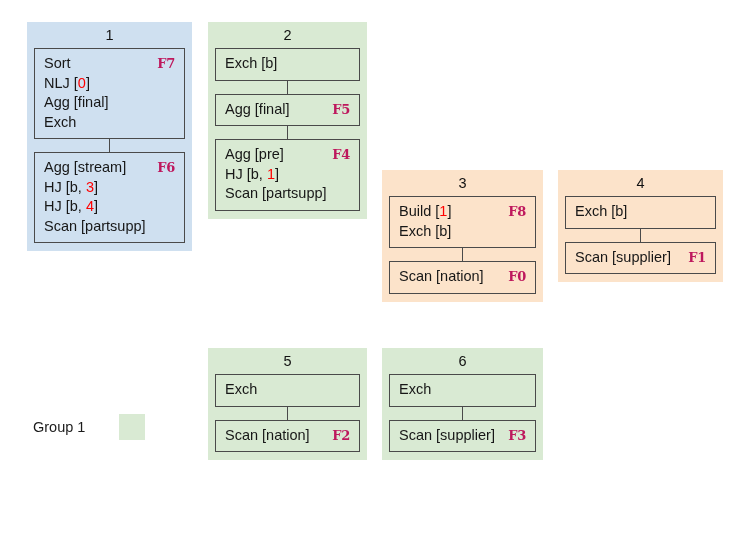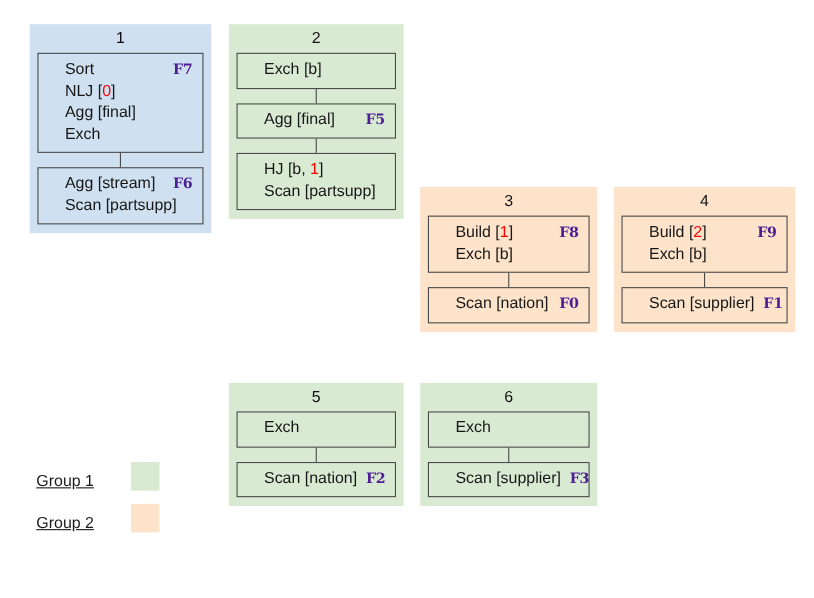--- a/index.html
+++ b/index.html
@@ -29,21 +29,21 @@
     color: #111111;
     margin-bottom: 3px;
     letter-spacing: 0px;
   }
 
   
   .node {
     box-sizing: border-box;
     border: 1.3px solid #4a4a4a;
     background: transparent;
-    padding: 5px 9px 6px 24px;
+    padding: 5px 9px 6px 9px;
   }
   .line {
     display: flex;
     align-items: baseline;
     white-space: nowrap;
     font-size: 14.5px;
     line-height: 19.5px;
     color: #171717;
   }
   .line .op {
@@ -52,21 +52,21 @@
   .line .spacer {
     flex: 1 1 auto;
     min-width: 8px;
   }
   .line .frag {
     flex: 0 0 auto;
     font-family: "DejaVu Serif", "Liberation Serif", serif;
     font-weight: bold;
     font-size: 13px;
     letter-spacing: -0.3px;
-    color: #4c1d95;
+    color: #be185d;
   }
   .red {
     color: #ff0000;
   }
 
   
   .connector {
     position: relative;
     height: 13px;
   }
@@ -83,23 +83,22 @@
 
   
   #legend {
     position: absolute;
     left: 33px;
     top: 408px;
     width: 160px;
   }
   .legend-row {
     display: flex;
-    align-items: flex-end;
+    align-items: center;
     height: 38px;
-    text-decoration: underline;
   }
   .legend-label {
     font-size: 14.5px;
     color: #1b1b1b;
     width: 86px;
   }
   .legend-swatch {
     width: 26px;
     height: 26px;
   }
@@ -133,20 +132,30 @@
         </div>
       </div>
       <div class="connector"></div>
       <div class="node">
         <div class="line">
           <span class="op"><span>Agg [stream]</span></span>
           <span class="spacer"></span>
           <span class="frag">F6</span>
         </div>
         <div class="line">
+          <span class="op"><span>HJ [b, </span><span class="red">3</span><span>]</span></span>
+          <span class="spacer"></span>
+          <span class="frag"></span>
+        </div>
+        <div class="line">
+          <span class="op"><span>HJ [b, </span><span class="red">4</span><span>]</span></span>
+          <span class="spacer"></span>
+          <span class="frag"></span>
+        </div>
+        <div class="line">
           <span class="op"><span>Scan [partsupp]</span></span>
           <span class="spacer"></span>
           <span class="frag"></span>
         </div>
       </div>
     </div>
     <div class="group" style="left: 208px; top: 22px; width: 159px; background: rgb(217, 234, 211);">
       <div class="group-title">2</div>
       <div class="node">
         <div class="line">
@@ -159,20 +168,25 @@
       <div class="node">
         <div class="line">
           <span class="op"><span>Agg [final]</span></span>
           <span class="spacer"></span>
           <span class="frag">F5</span>
         </div>
       </div>
       <div class="connector"></div>
       <div class="node">
         <div class="line">
+          <span class="op"><span>Agg [pre]</span></span>
+          <span class="spacer"></span>
+          <span class="frag">F4</span>
+        </div>
+        <div class="line">
           <span class="op"><span>HJ [b, </span><span class="red">1</span><span>]</span></span>
           <span class="spacer"></span>
           <span class="frag"></span>
         </div>
         <div class="line">
           <span class="op"><span>Scan [partsupp]</span></span>
           <span class="spacer"></span>
           <span class="frag"></span>
         </div>
       </div>
@@ -196,25 +210,20 @@
         <div class="line">
           <span class="op"><span>Scan [nation]</span></span>
           <span class="spacer"></span>
           <span class="frag">F0</span>
         </div>
       </div>
     </div>
     <div class="group" style="left: 558px; top: 170px; width: 165px; background: rgb(252, 227, 202);">
       <div class="group-title">4</div>
       <div class="node">
-        <div class="line">
-          <span class="op"><span>Build [</span><span class="red">2</span><span>]</span></span>
-          <span class="spacer"></span>
-          <span class="frag">F9</span>
-        </div>
         <div class="line">
           <span class="op"><span>Exch [b]</span></span>
           <span class="spacer"></span>
           <span class="frag"></span>
         </div>
       </div>
       <div class="connector"></div>
       <div class="node">
         <div class="line">
           <span class="op"><span>Scan [supplier]</span></span>
@@ -259,17 +268,13 @@
         </div>
       </div>
     </div>
   </div>
 
 <div id="legend">
     <div class="legend-row">
       <div class="legend-label">Group 1</div>
       <div class="legend-swatch" style="background: rgb(217, 234, 211);"></div>
     </div>
-    <div class="legend-row">
-      <div class="legend-label">Group 2</div>
-      <div class="legend-swatch" style="background: rgb(252, 227, 202);"></div>
-    </div>
   </div>
 
 </body></html>

